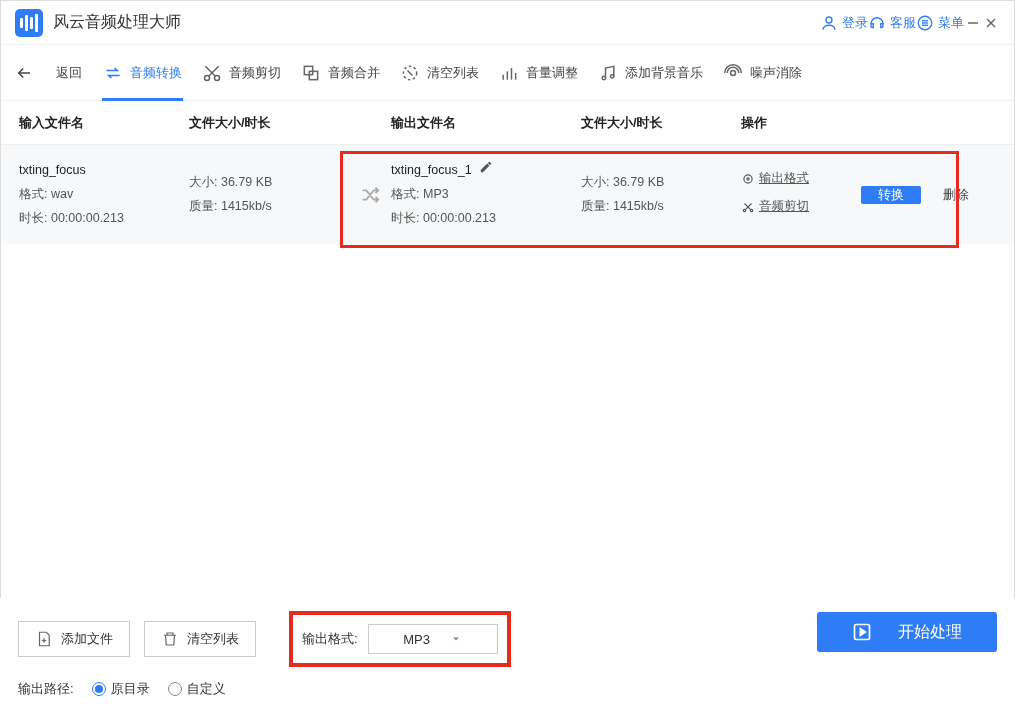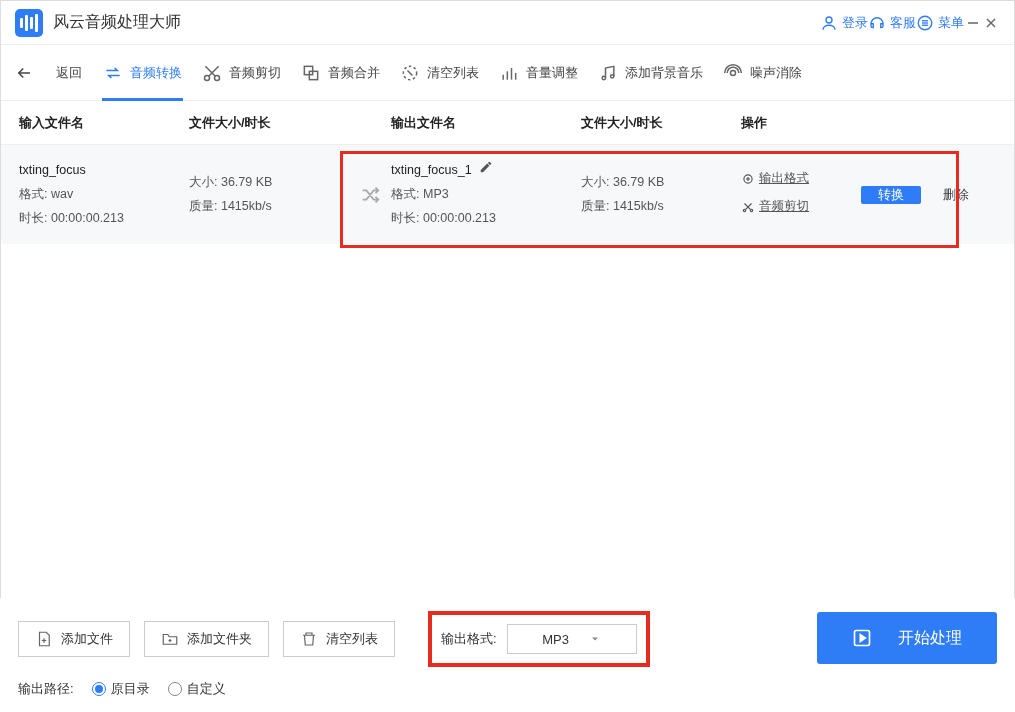--- a/index.html
+++ b/index.html
@@ -107,21 +107,21 @@
       gap: 20px; width: 130px; height: 30px; border: 1px solid #ccc;
       cursor: pointer; padding: 0 10px;
     }
     .red-box-format {
       position: absolute; border: 4px solid #E62B21;
       left: -3px; top: -3px; right: -3px; bottom: -3px;
       pointer-events: none;
     }
     .start-btn {
       position: absolute; right: 0; top: -2px;
-      width: 180px; height: 52px; background: #2E7CF6; color: #fff;
+      width: 180px; height: 40px; background: #2E7CF6; color: #fff;
       border: none; border-radius: 3px; cursor: pointer;
       font-size: 16px; display: flex; align-items: center;
       justify-content: center; gap: 26px;
     }
     .bottom-row2 { display: flex; align-items: center; gap: 18px;
       margin-top: 16px; color: #333; }
     .radio { display: inline-flex; align-items: center; gap: 5px; cursor: pointer; }
     .radio-dot {
       width: 14px; height: 14px; border-radius: 50%; border: 1px solid #888;
       position: relative;
@@ -329,28 +329,20 @@
 
 <div class="bottom-bar">
   <div class="bottom-row1">
     <button class="btn-outline">
       <svg class="bi" viewBox="0 0 24 24" fill="none" stroke="#666" stroke-width="1.6">
           <path d="M6 3h9l4 4v14H6z"></path>
           <line x1="12" y1="11" x2="12" y2="17"></line>
           <line x1="9" y1="14" x2="15" y2="14"></line>
         </svg>
       <span>添加文件</span>
-    </button>
-    <button class="btn-outline">
-      <svg class="bi" viewBox="0 0 24 24" fill="none" stroke="#666" stroke-width="1.6">
-          <path d="M3 6h6l2 3h10v10H3z"></path>
-          <line x1="12" y1="12" x2="12" y2="16"></line>
-          <line x1="10" y1="14" x2="14" y2="14"></line>
-        </svg>
-      <span>添加文件夹</span>
     </button>
     <button class="btn-outline">
       <svg class="bi" viewBox="0 0 24 24" fill="none" stroke="#666" stroke-width="1.6">
           <path d="M4 7h16M8 7V4h8v3M6 7l1 13h10l1-13"></path>
         </svg>
       <span>清空列表</span>
     </button>
     <div class="out-format-wrap">
       <span>输出格式:</span>
       <div class="select">

